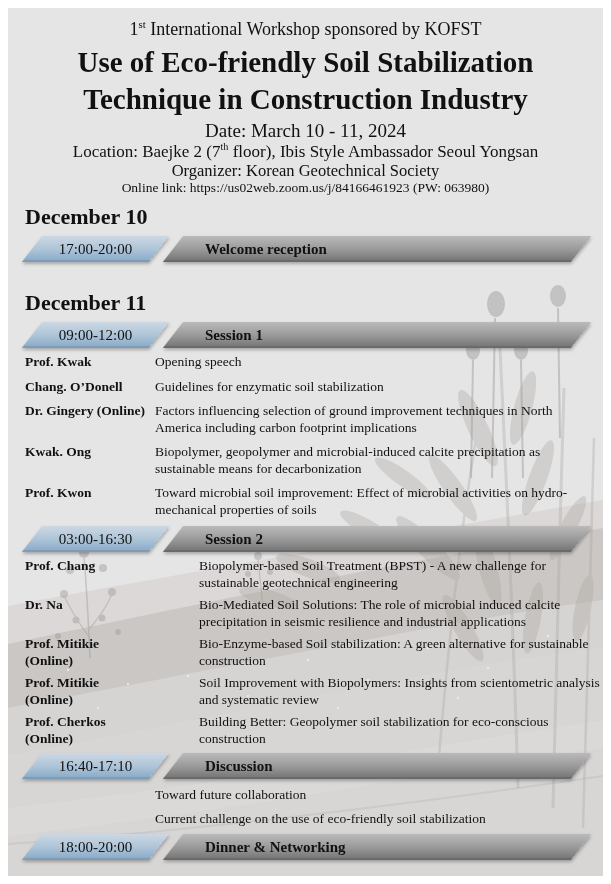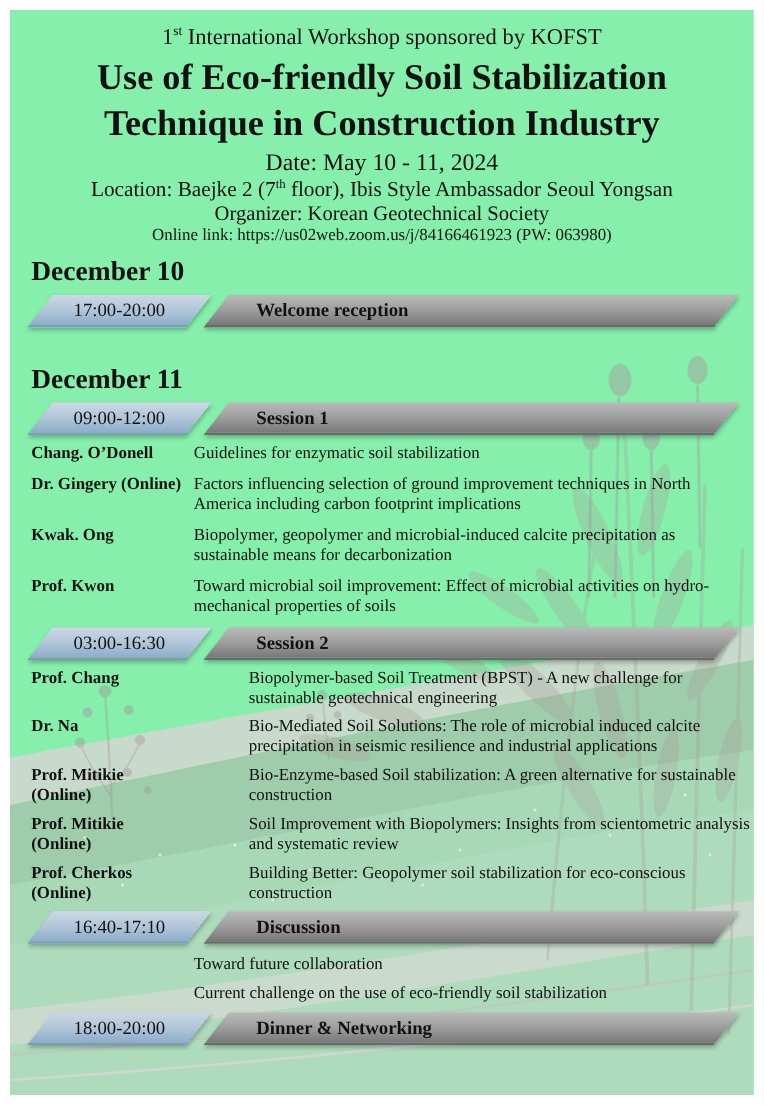--- a/index.html
+++ b/index.html
@@ -2,21 +2,21 @@
 <html><head>
 <meta charset="utf-8">
 <style>
   html,body { margin:0; padding:0; }
   body {
     width:611px; height:884px; overflow:hidden; background:#ffffff;
     font-family:"Liberation Serif","DejaVu Serif",serif; color:#111;
   }
   .frame { position:relative; width:611px; height:884px; background:#ffffff; }
   .page  { position:absolute; left:8px; top:8px; width:595px; height:868px;
-           background:#86efac; overflow:hidden; }
+           background:#e5e5e5; overflow:hidden; }
   .watermark { position:absolute; left:0; top:0; width:595px; height:868px; }
   .content { position:relative; width:595px; }
 
   
   header { text-align:center; padding-top:10px; }
   .kicker { font-size:18px; line-height:22px; }
   sup { font-size:60%; vertical-align:super; line-height:0; }
   h1 { margin:4px 0 2px; font-size:29px; line-height:37px; font-weight:bold; }
   .date-line { font-size:19px; line-height:22px; }
   .loc-line  { font-size:17px; line-height:19px; }
@@ -143,21 +143,21 @@
         <circle cx="450" cy="690" r="1.2"></circle>
           <circle cx="560" cy="676" r="1.2"></circle>
       </g>
     </svg>
 
     <div class="content">
 
       <header>
         <div class="kicker"><span>1</span><sup>st</sup><span> International Workshop sponsored by KOFST</span></div>
         <h1><span>Use of Eco-friendly Soil Stabilization</span><br><span>Technique in Construction Industry</span></h1>
-        <div class="date-line">Date: May 10 - 11, 2024</div>
+        <div class="date-line">Date: March 10 - 11, 2024</div>
         <div class="loc-line"><span>Location: Baejke 2 (7</span><sup>th</sup><span> floor), Ibis Style Ambassador Seoul Yongsan</span></div>
         <div class="org-line">Organizer: Korean Geotechnical Society</div>
         <div class="link-line">Online link: https://us02web.zoom.us/j/84166461923 (PW: 063980)</div>
       </header>
 
       <h2 class="first">December 10</h2>
 
       <div class="bar">
         <div class="t-shape"></div>
         <div class="s-shape"></div>
@@ -169,20 +169,24 @@
 
       <div class="bar">
         <div class="t-shape"></div>
         <div class="s-shape"></div>
         <div class="t-label">09:00-12:00</div>
         <div class="s-label">Session 1</div>
       </div>
 
       <div class="talks">
         <div class="talk">
+          <div class="speaker">Prof. Kwak</div>
+          <div class="topic">Opening speech</div>
+        </div>
+        <div class="talk">
           <div class="speaker">Chang. O’Donell</div>
           <div class="topic">Guidelines for enzymatic soil stabilization</div>
         </div>
         <div class="talk">
           <div class="speaker">Dr. Gingery (Online)</div>
           <div class="topic">Factors influencing selection of ground improvement techniques in North America including carbon footprint implications</div>
         </div>
         <div class="talk">
           <div class="speaker">Kwak. Ong</div>
           <div class="topic">Biopolymer, geopolymer and microbial-induced calcite precipitation as sustainable means for decarbonization</div>

